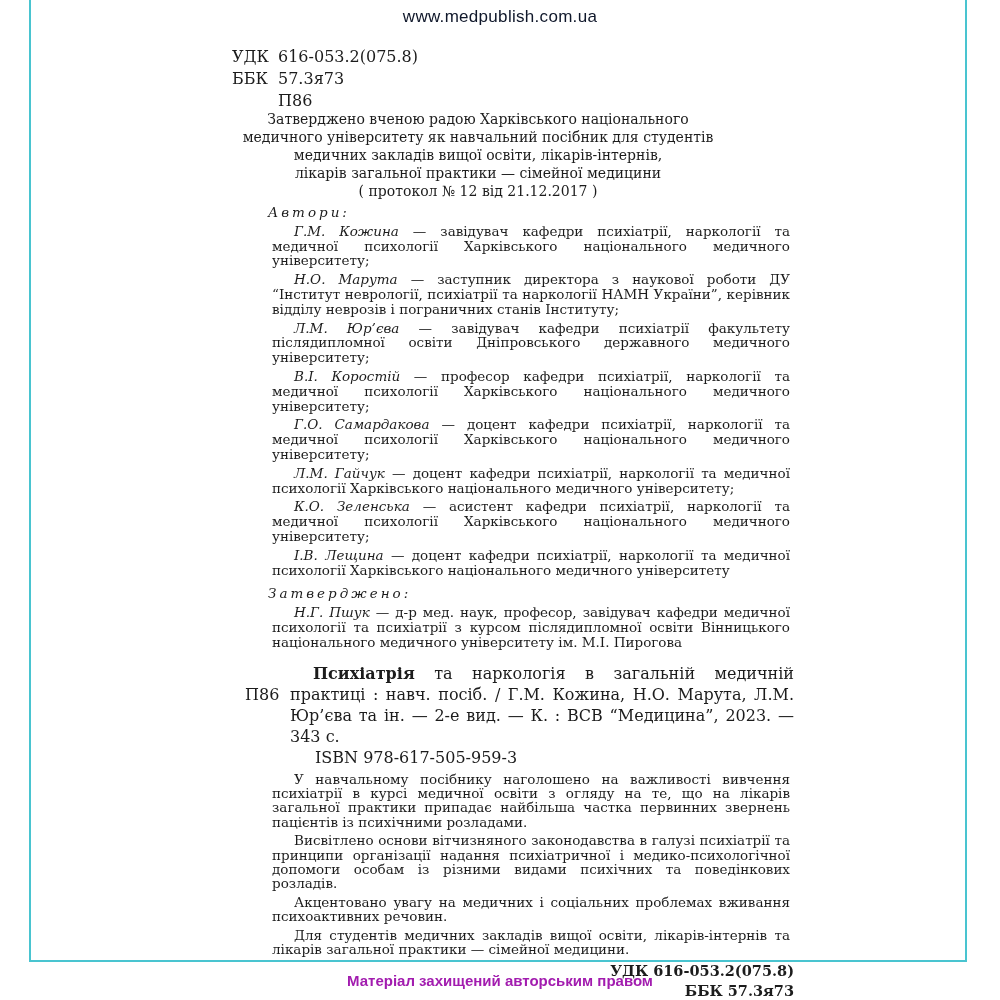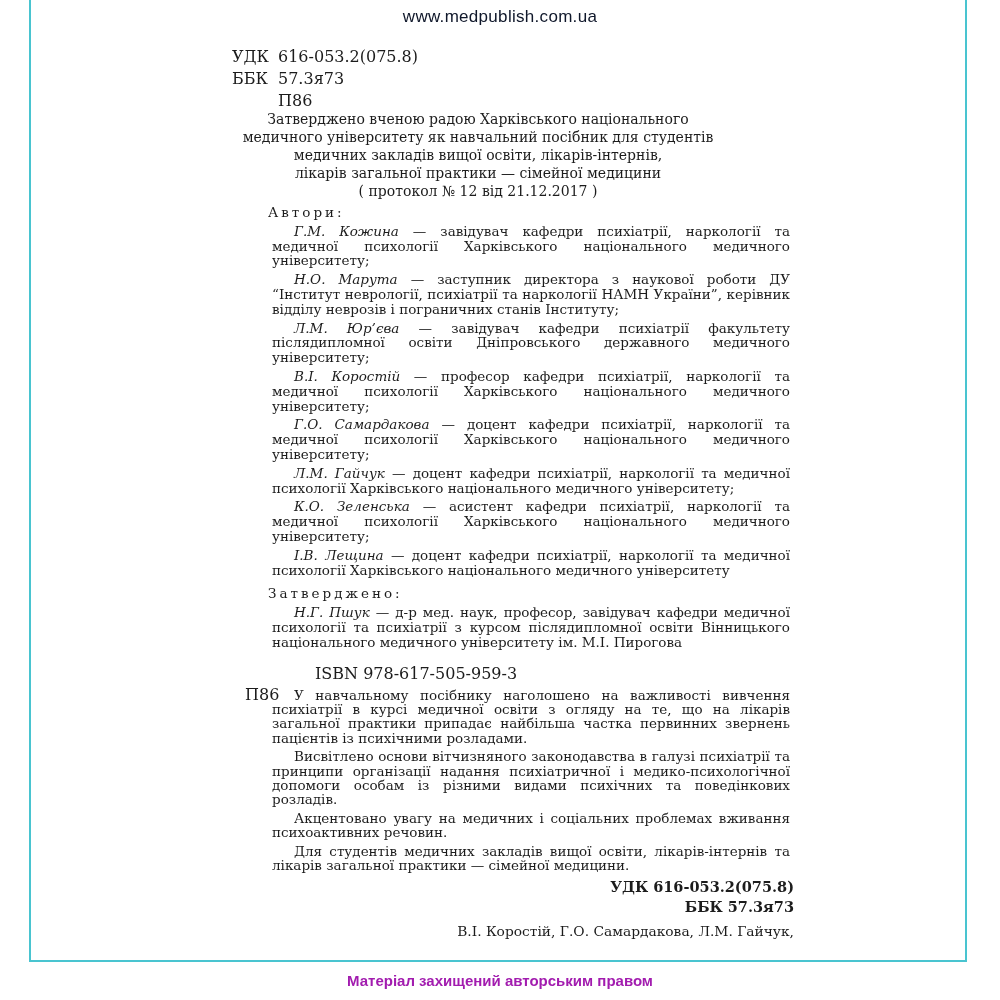--- a/index.html
+++ b/index.html
@@ -27,21 +27,21 @@
   .class-block{margin-left:-36px;font-size:16px;line-height:22px;text-align:left;}
   .class-row{display:flex;}
   .class-label{width:46px;flex:none;}
 
   .approval{
     margin:-2px 0 0 -30px;width:480px;text-align:center;
     font-size:14px;line-height:18px;
   }
 
   .people{margin-top:5px;}
-  .section-heading{letter-spacing:3px;text-align:left;}
+  .section-heading{letter-spacing:3px;text-align:left;font-style:italic;}
   .entry{margin:4px;text-indent:22px;}
   .entry i{font-style:italic;}
 
   .reviewers{margin-top:9px;}
 
   .catalog{position:relative;margin:13px 0 0 22px;font-size:16px;line-height:21px;}
   .catalog-entry{margin:0;text-indent:23px;}
   .catalog-code{position:absolute;left:-45px;top:21px;font-style:normal;}
   .catalog-isbn{margin:0 0 0 25px;text-indent:0;}
 
@@ -105,20 +105,21 @@
     <p class="entry"><i>І.В. Лещина</i> <span>— доцент кафедри психіатрії, наркології та медичної психології Харківського національного медичного університету</span></p>
   </div>
 
   <div class="people reviewers">
     <div class="section-heading">Затверджено:</div>
     <p class="entry"><i>Н.Г. Пшук</i> <span>— д-р мед. наук, професор, завідувач кафедри медичної психології та психіатрії з курсом післядипломної освіти Вінницького національного медичного університету ім. М.І. Пирогова</span></p>
   </div>
 
   <div class="catalog">
     <span class="catalog-code">П86</span>
+    <p class="catalog-entry"><b>Психіатрія</b><span> та наркологія в загальній медичній практиці : навч. посіб. / Г.М. Кожина, Н.О. Марута, Л.М. Юр’єва та ін. — 2-е вид. — К. : ВСВ “Медицина”, 2023. — 343 с.</span></p>
     <p class="catalog-isbn">ISBN 978-617-505-959-3</p>
   </div>
 
   <div class="annotation">
     <p class="entry">У навчальному посібнику наголошено на важливості вивчення психіатрії в курсі медичної освіти з огляду на те, що на лікарів загальної практики припадає найбільша частка первинних звернень пацієнтів із психічними розладами.</p>
     <p class="entry">Висвітлено основи вітчизняного законодавства в галузі психіатрії та принципи організації надання психіатричної і медико-психологічної допомоги особам із різними видами психічних та поведінкових розладів.</p>
     <p class="entry">Акцентовано увагу на медичних і соціальних проблемах вживання психоактивних речовин.</p>
     <p class="entry">Для студентів медичних закладів вищої освіти, лікарів-інтернів та лікарів загальної практики — сімейної медицини.</p>
   </div>
 

